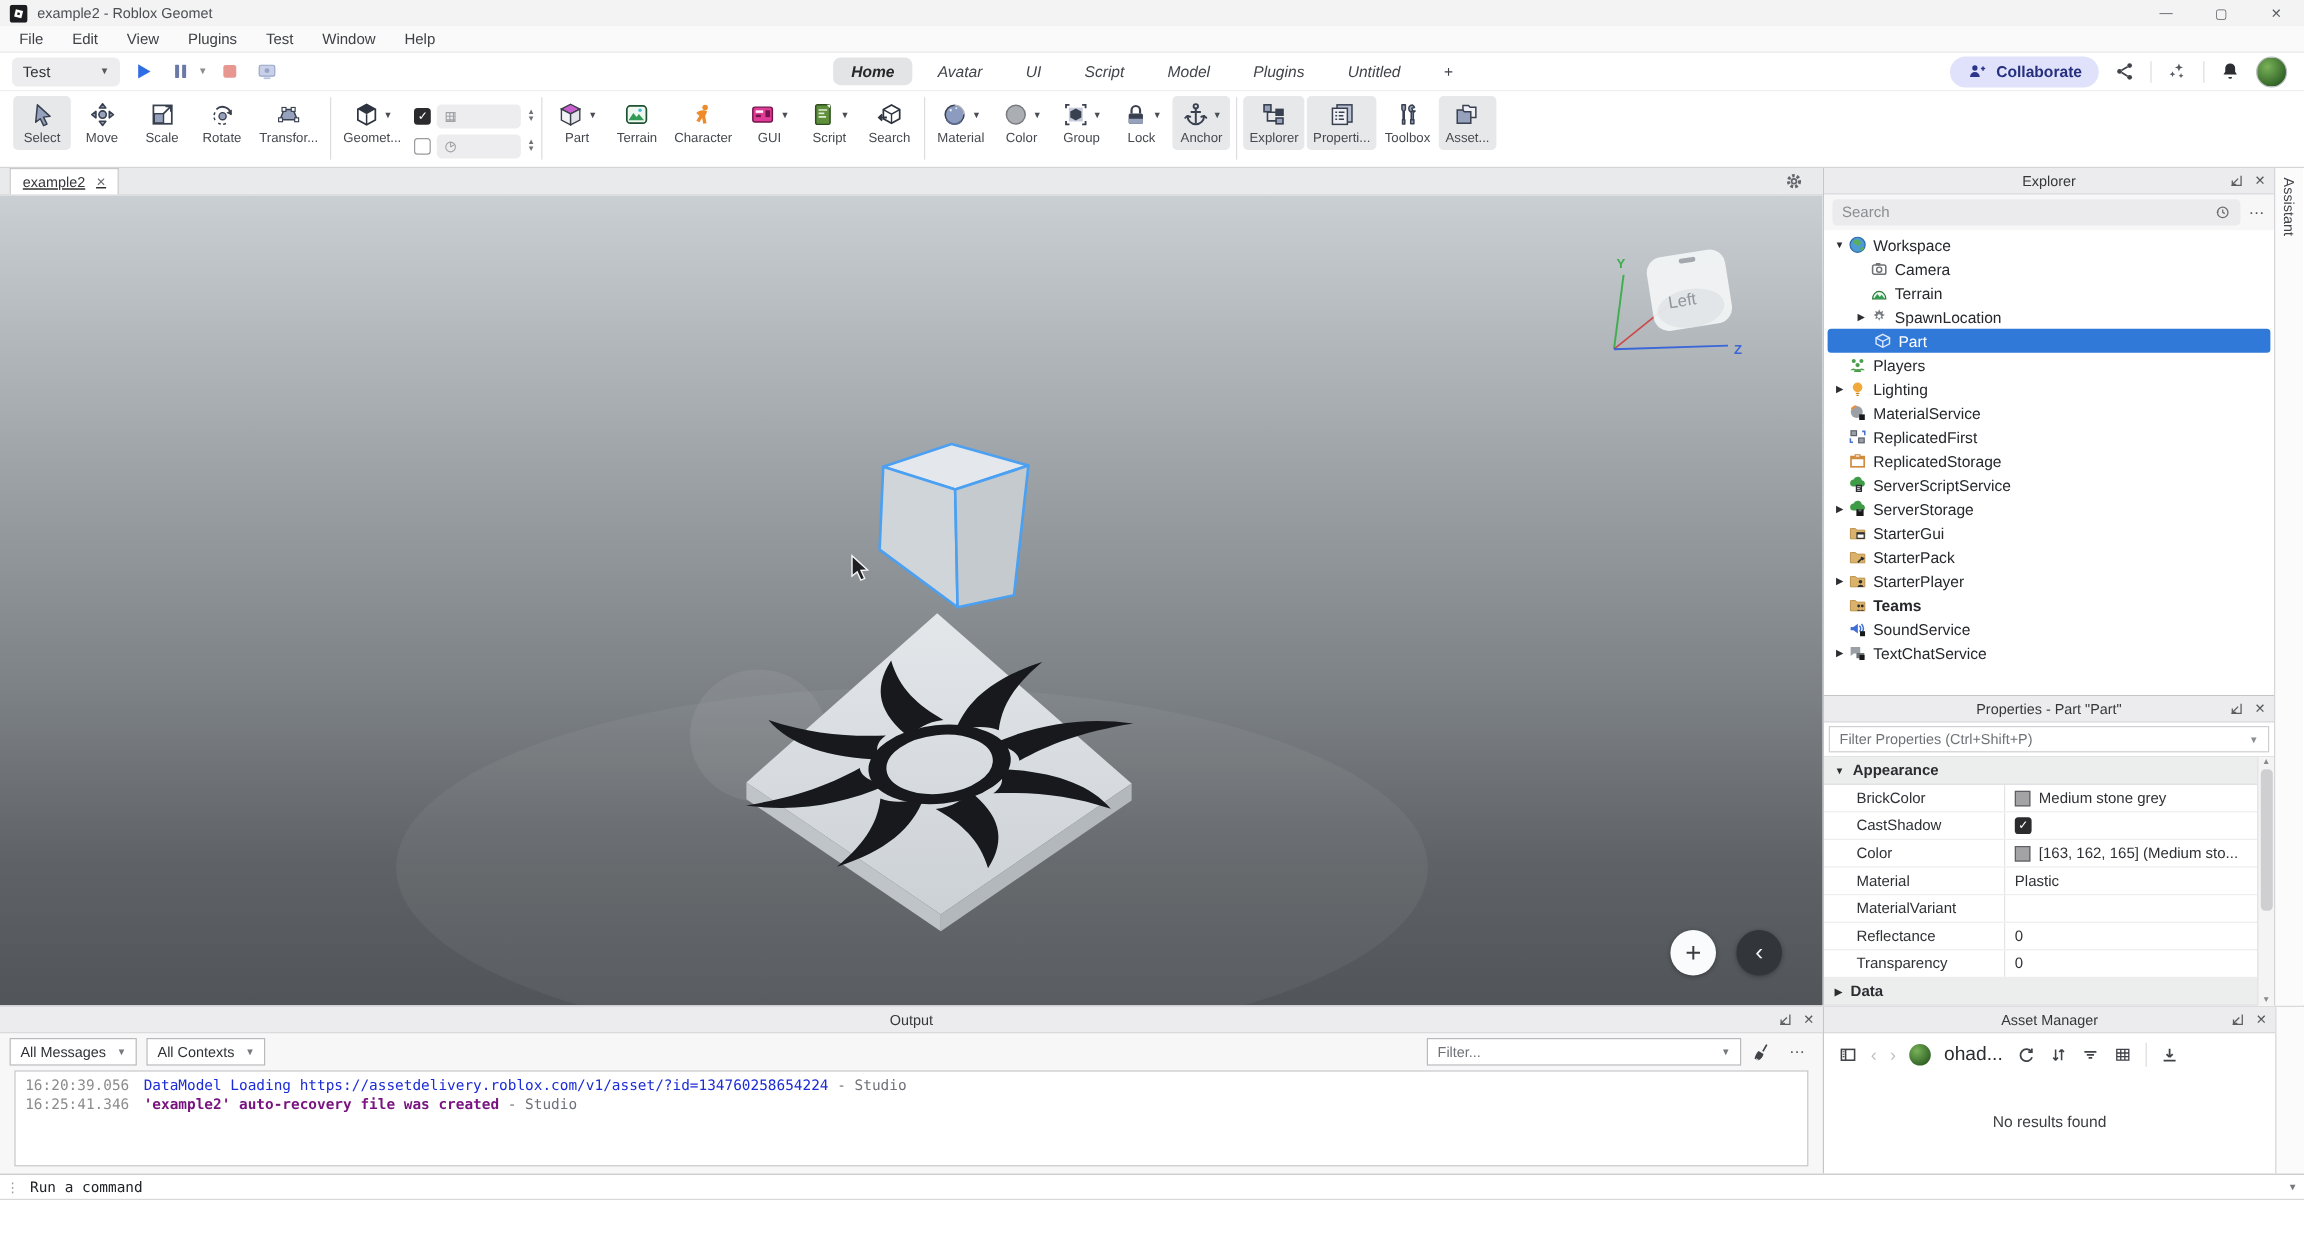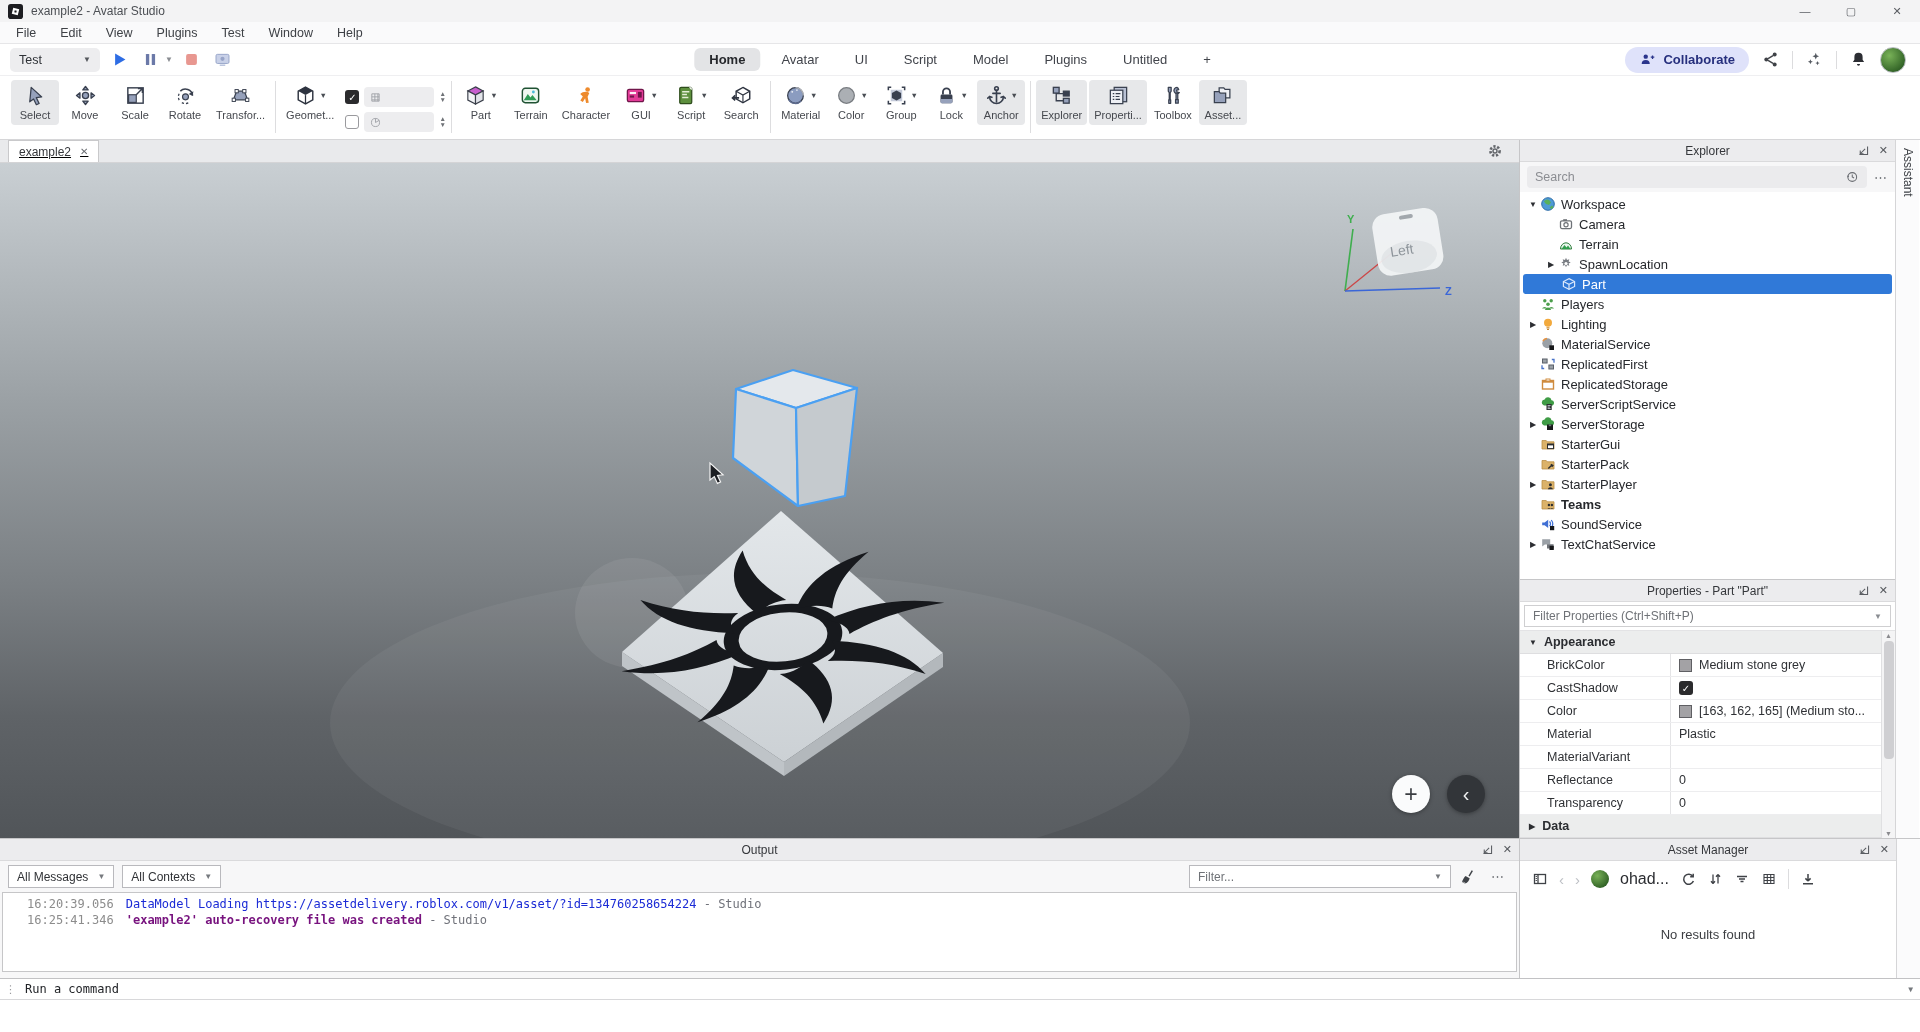--- a/index.html
+++ b/index.html
@@ -18,21 +18,21 @@
   .menu-item { padding:0 12px; font-size:12.5px; color:#3e4146; }
 
   
   .ribbonrow { height:32px; display:flex; align-items:center; background:#fff; position:relative; border-bottom:1px solid #efeff1; }
   .playbar { display:flex; align-items:center; gap:7px; padding-left:10px; }
   .mode-select { background:#ededef; border-radius:5px; height:24px; width:90px; display:flex; align-items:center; justify-content:space-between; padding:0 9px; font-size:12.5px; color:#2f3237; }
   .mode-select .chev { font-size:8px; color:#55585d; }
   .pb-btn { width:24px; height:24px; display:flex; align-items:center; justify-content:center; }
   .pb-btn svg { width:19px; height:19px; }
   .pb-dd { font-size:8px; color:#8a8d92; margin-left:-4px; }
-  .ribbontabs { position:absolute; left:50%; transform:translateX(-50%); display:flex; gap:6px; align-items:center; }
+  .ribbontabs { position:absolute; left:50%; transform:translateX(-50%); display:flex; gap:6px; align-items:center;font-style:italic; }
   .ribbon-tab { padding:4px 15px; font-size:13px; color:#41444b; border-radius:6px; white-space:nowrap; }
   .ribbon-tab.active { background:#e3e4e6; font-weight:700; color:#26282c; }
   .ribbonright { margin-left:auto; display:flex; align-items:center; gap:12px; padding-right:14px; }
   .collab { display:flex; align-items:center; gap:7px; background:#dfe2fa; border-radius:14px; height:26px; padding:0 14px; font-size:13px; font-weight:700; color:#262f7d; }
   .collab svg { width:17px; height:17px; }
   .icon-btn svg { width:19px; height:19px; }
   .vdiv { width:1px; height:18px; background:#dcdcde; }
   .avatar { width:26px; height:26px; border-radius:50%; background:radial-gradient(circle at 35% 32%, #79b258, #2e5f24 78%); border:1px solid #b9bdc2; }
 
   
@@ -107,21 +107,21 @@
 
   
   .bottomrow { height:140px; display:flex; border-top:1px solid #c6c6c8; }
   .output { width:1519px; display:flex; flex-direction:column; background:#f7f7f8; }
   .output-toolbar { height:31px; display:flex; align-items:center; gap:8px; padding:0 8px; }
   .combo { height:23px; border:1px solid #b9b9bd; background:#fff; display:flex; align-items:center; gap:9px; padding:0 8px; font-size:12px; color:#2f3135; }
   .combo .chev { font-size:8px; color:#76797e; }
   .filter-combo { width:262px; margin-left:auto; justify-content:space-between; color:#6f7277; }
   .ot-icon svg { width:18px; height:18px; }
   .ot-dots { color:#55585d; font-size:13px; letter-spacing:1px; padding:0 6px; }
-  .output-body { flex:1; margin:0 2px 6px; background:#fff; border:1px solid #c6c6c8; font-family:"DejaVu Sans Mono", monospace; font-size:12px; line-height:16px; padding:3px 24px; overflow:hidden; }
+  .output-body { flex:1; margin:0 12px 6px; background:#fff; border:1px solid #c6c6c8; font-family:"DejaVu Sans Mono", monospace; font-size:12px; line-height:16px; padding:3px 8px; overflow:hidden; }
   .oline { white-space:nowrap; }
   .ts { color:#8c8c8c; margin-right:12px; }
   .msg-info { color:#1b2bd6; }
   .msg-notice { color:#77127e; font-weight:700; }
   .src { color:#70727a; }
 
   .assetmgr { flex:1; border-left:1px solid #c6c6c8; display:flex; flex-direction:column; background:#fff; }
   .am-toolbar { height:36px; display:flex; align-items:center; gap:11px; padding:0 12px; color:#4a4d52; }
   .am-toolbar svg { width:16px; height:16px; }
   .am-arrow { color:#bcbfc4; font-size:15px; }
@@ -141,21 +141,21 @@
 <body>
 
 <div class="titlebar">
   <svg width="15" height="15" viewBox="0 0 16 16">
       <rect width="16" height="16" rx="3" fill="#1d1d21"></rect>
       <g transform="rotate(14 8 8)">
         <rect x="4.7" y="4.7" width="6.6" height="6.6" fill="#fff"></rect>
         <rect x="6.9" y="6.9" width="2.2" height="2.2" fill="#1d1d21"></rect>
       </g>
     </svg>
-  <span class="title">example2 - Avatar Studio</span>
+  <span class="title">example2 - Roblox Geomet</span>
   <div class="win-controls">
     <div class="win-btn">—</div>
     <div class="win-btn">▢</div>
     <div class="win-btn">✕</div>
   </div>
 </div>
 
 <div class="menubar" id="menubar">
     <div class="menu-item">File</div>
     <div class="menu-item">Edit</div>

